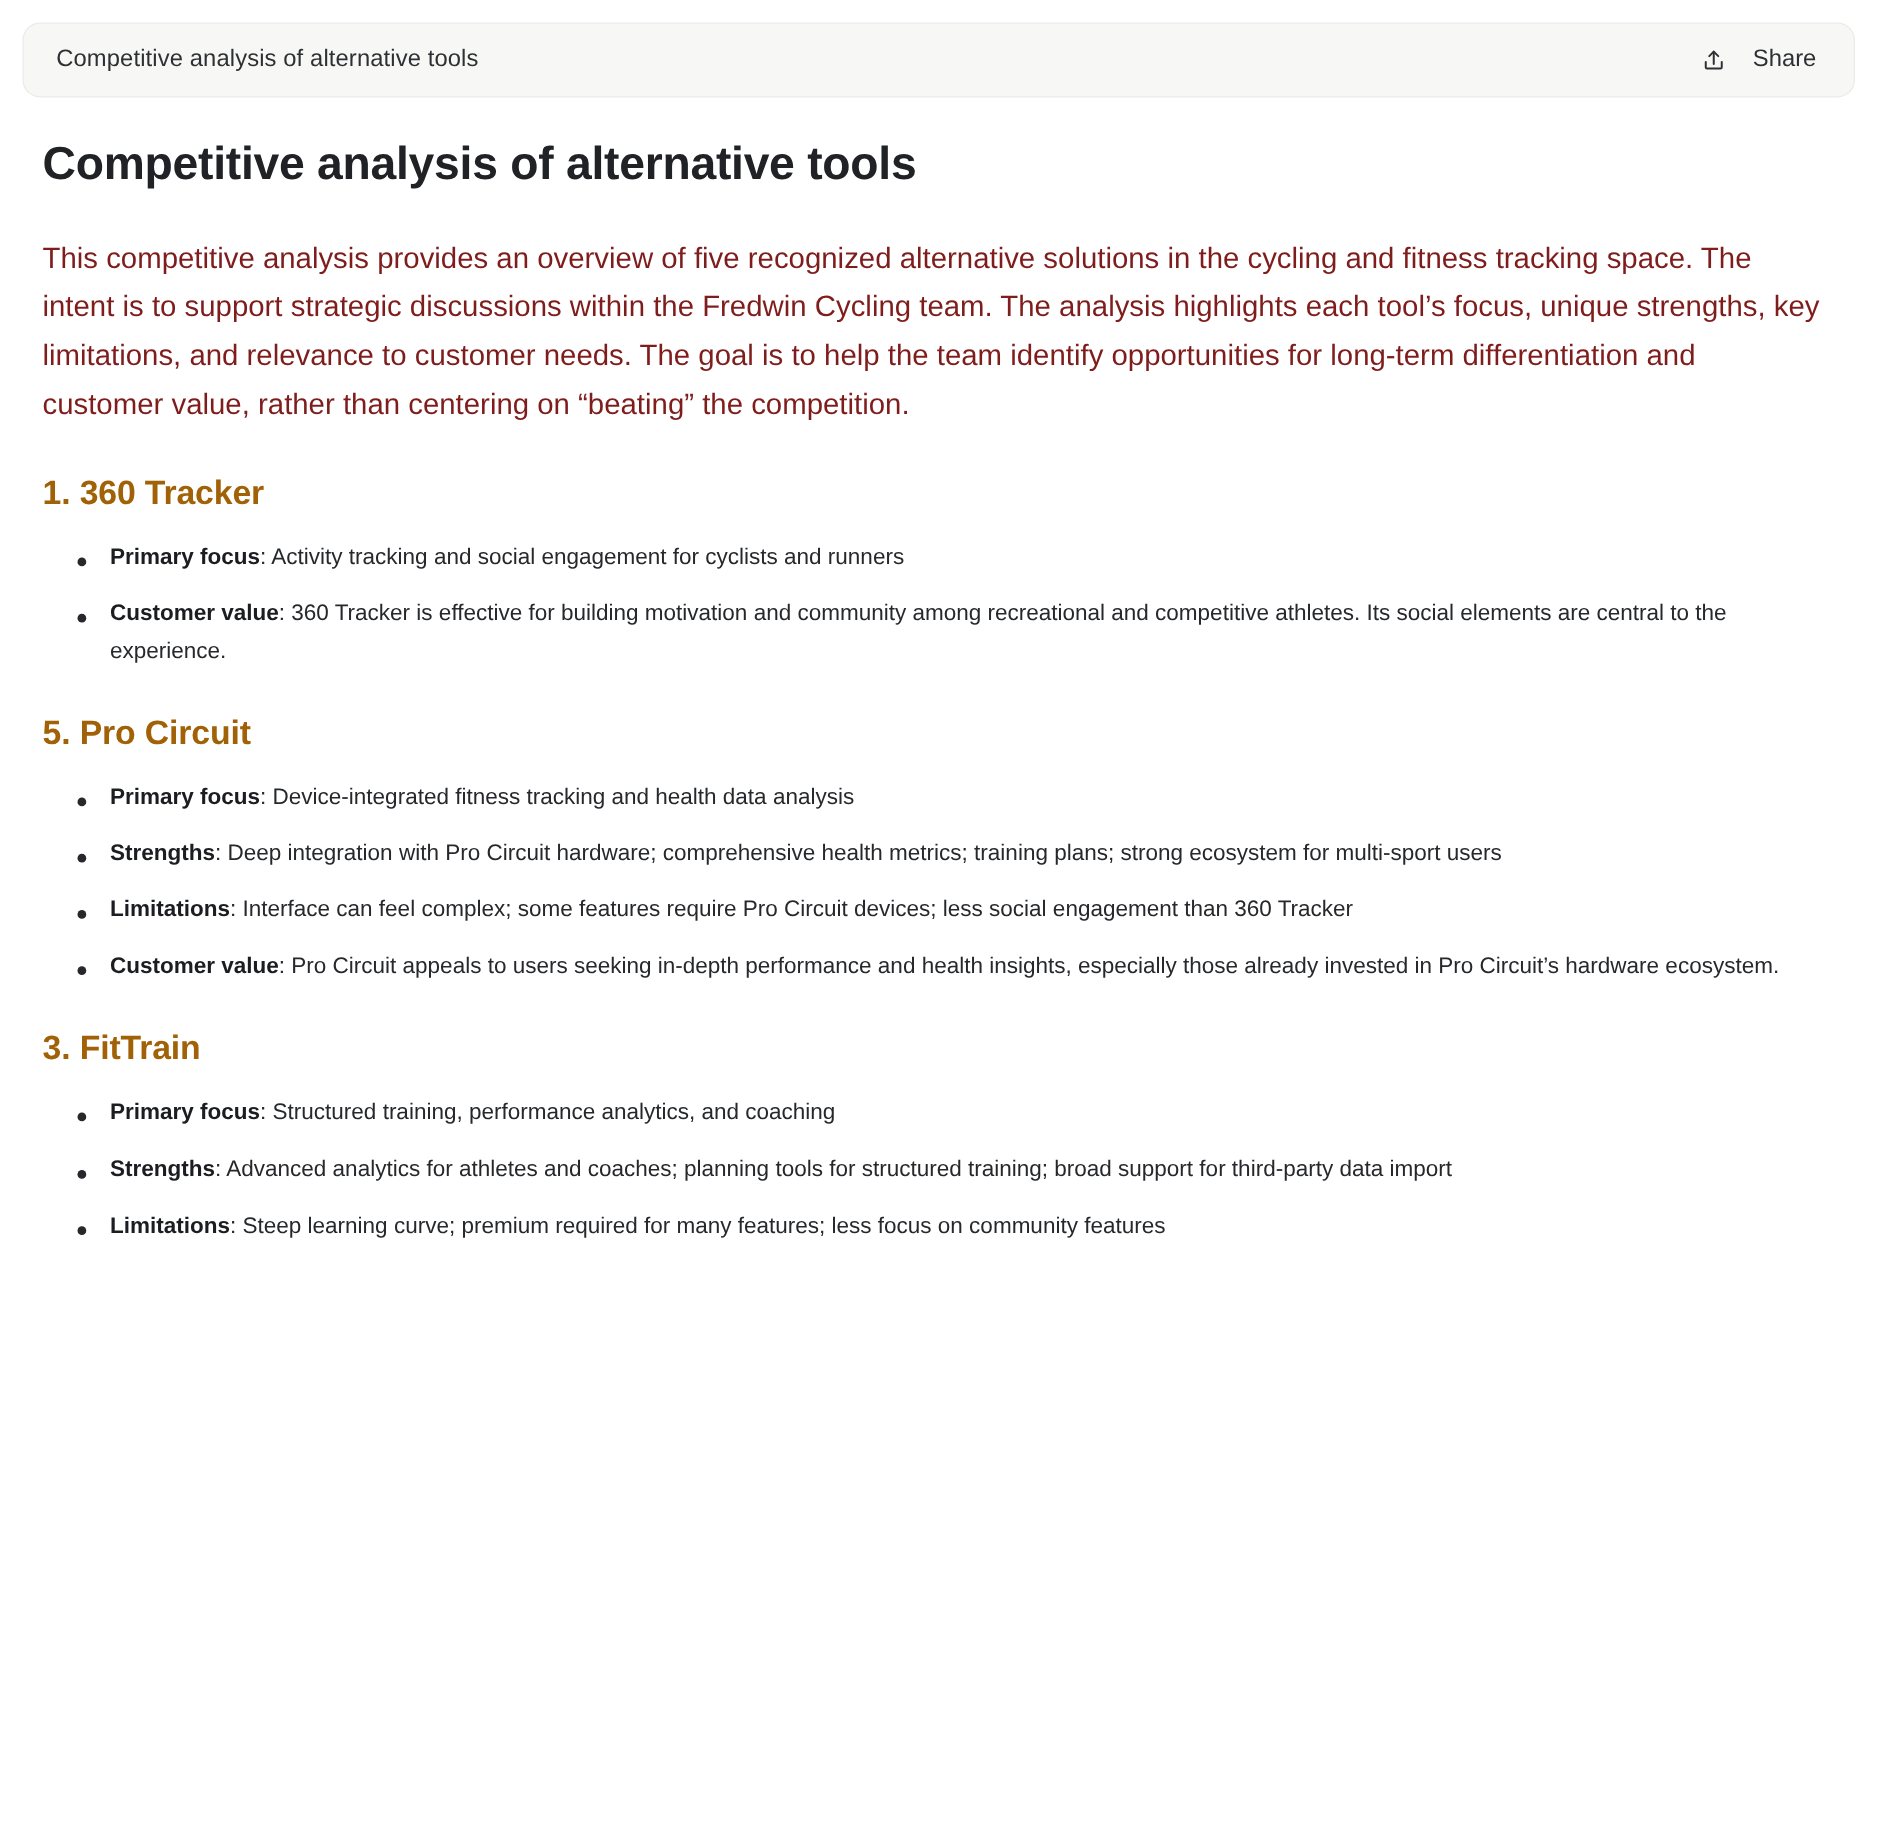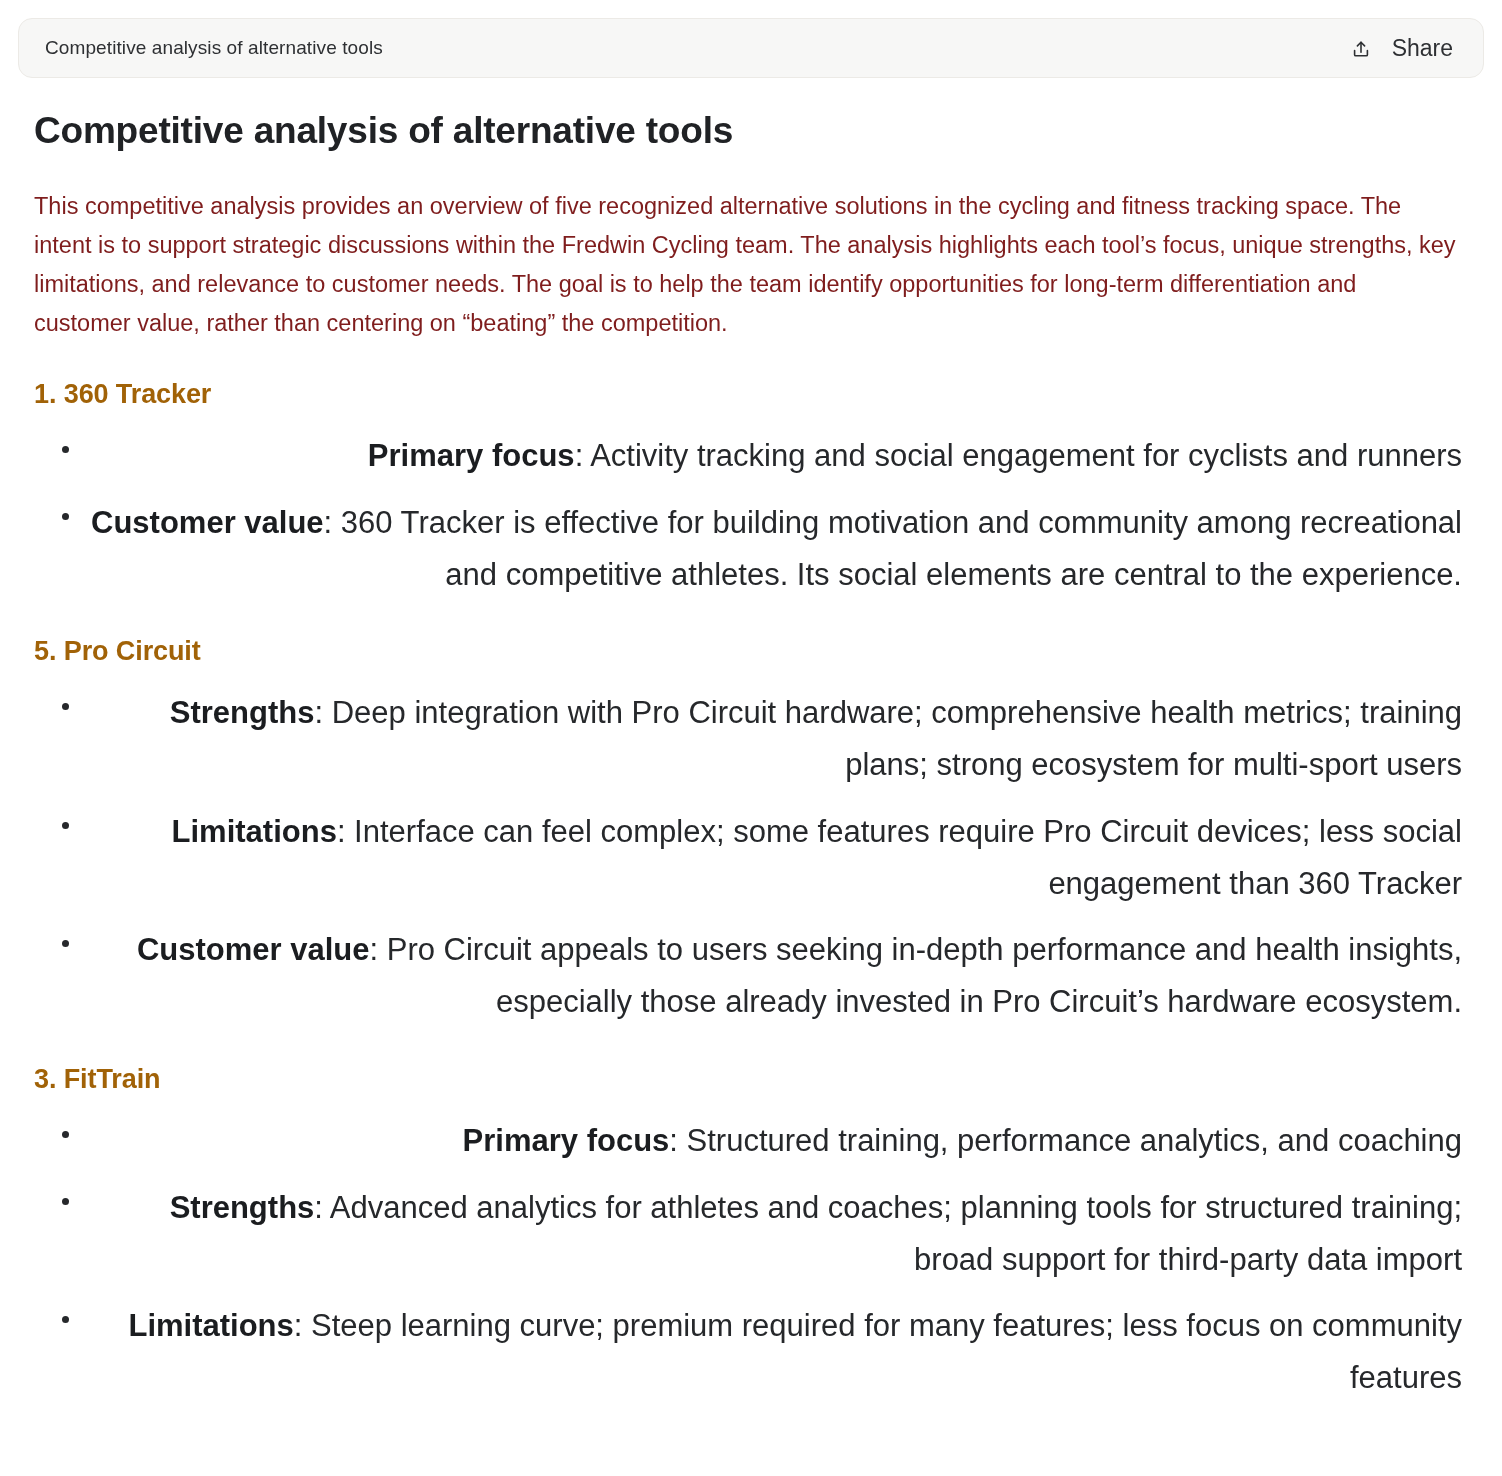--- a/index.html
+++ b/index.html
@@ -41,21 +41,21 @@
     color: #2e3033;
     letter-spacing: 0.1px;
     white-space: nowrap;
     overflow: hidden;
     text-overflow: ellipsis;
   }
   .share-btn {
     display: flex;
     align-items: center;
     gap: 21px;
-    font-size: 23px;
+    font-size: 19px;
     color: #2e3033;
     background: transparent;
     border: none;
     cursor: pointer;
     padding: 6px 8px;
     border-radius: 8px;
     font-family: "Liberation Sans", sans-serif;
   }
   .share-icon { display: block; width: 20px; height: 20px; }
 
@@ -89,27 +89,26 @@
     letter-spacing: -0.1px;
   }
 
   ul.bullets {
     margin: 20px 0 0 0;
     padding-left: 52px;
     list-style: none;
   }
   ul.bullets li {
     position: relative;
-    font-size: 31px;
+    font-size: 18px;
     line-height: 1.67;
     color: #26282b;
     margin-bottom: 15px;
     padding-left: 2px;
     max-width: 1405px;
-    text-align: right;
   }
   ul.bullets li::before {
     content: "";
     position: absolute;
     left: -24px;
     top: 16px;
     width: 7px;
     height: 7px;
     border-radius: 50%;
     background: #26282b;
@@ -142,20 +141,21 @@
     <h1 class="doc-title">Competitive analysis of alternative tools</h1>
     <p class="intro">This competitive analysis provides an overview of five recognized alternative solutions in the cycling and fitness tracking space. The intent is to support strategic discussions within the Fredwin Cycling team. The analysis highlights each tool’s focus, unique strengths, key limitations, and relevance to customer needs. The goal is to help the team identify opportunities for long-term differentiation and customer value, rather than centering on “beating” the competition.</p>
     <div id="sections">
         <h2 class="section-title">1. 360 Tracker</h2>
         <ul class="bullets">
           <li><span class="lbl">Primary focus</span><span>: Activity tracking and social engagement for cyclists and runners</span></li>
           <li><span class="lbl">Customer value</span><span>: 360 Tracker is effective for building motivation and community among recreational and competitive athletes. Its social elements are central to the experience.</span></li>
         </ul>
         <h2 class="section-title">5. Pro Circuit</h2>
         <ul class="bullets">
+          <li><span class="lbl">Primary focus</span><span>: Device-integrated fitness tracking and health data analysis</span></li>
           <li><span class="lbl">Strengths</span><span>: Deep integration with Pro Circuit hardware; comprehensive health metrics; training plans; strong ecosystem for multi-sport users</span></li>
           <li><span class="lbl">Limitations</span><span>: Interface can feel complex; some features require Pro Circuit devices; less social engagement than 360 Tracker</span></li>
           <li><span class="lbl">Customer value</span><span>: Pro Circuit appeals to users seeking in-depth performance and health insights, especially those already invested in Pro Circuit’s hardware ecosystem.</span></li>
         </ul>
         <h2 class="section-title">3. FitTrain</h2>
         <ul class="bullets">
           <li><span class="lbl">Primary focus</span><span>: Structured training, performance analytics, and coaching</span></li>
           <li><span class="lbl">Strengths</span><span>: Advanced analytics for athletes and coaches; planning tools for structured training; broad support for third-party data import</span></li>
           <li><span class="lbl">Limitations</span><span>: Steep learning curve; premium required for many features; less focus on community features</span></li>
         </ul>

